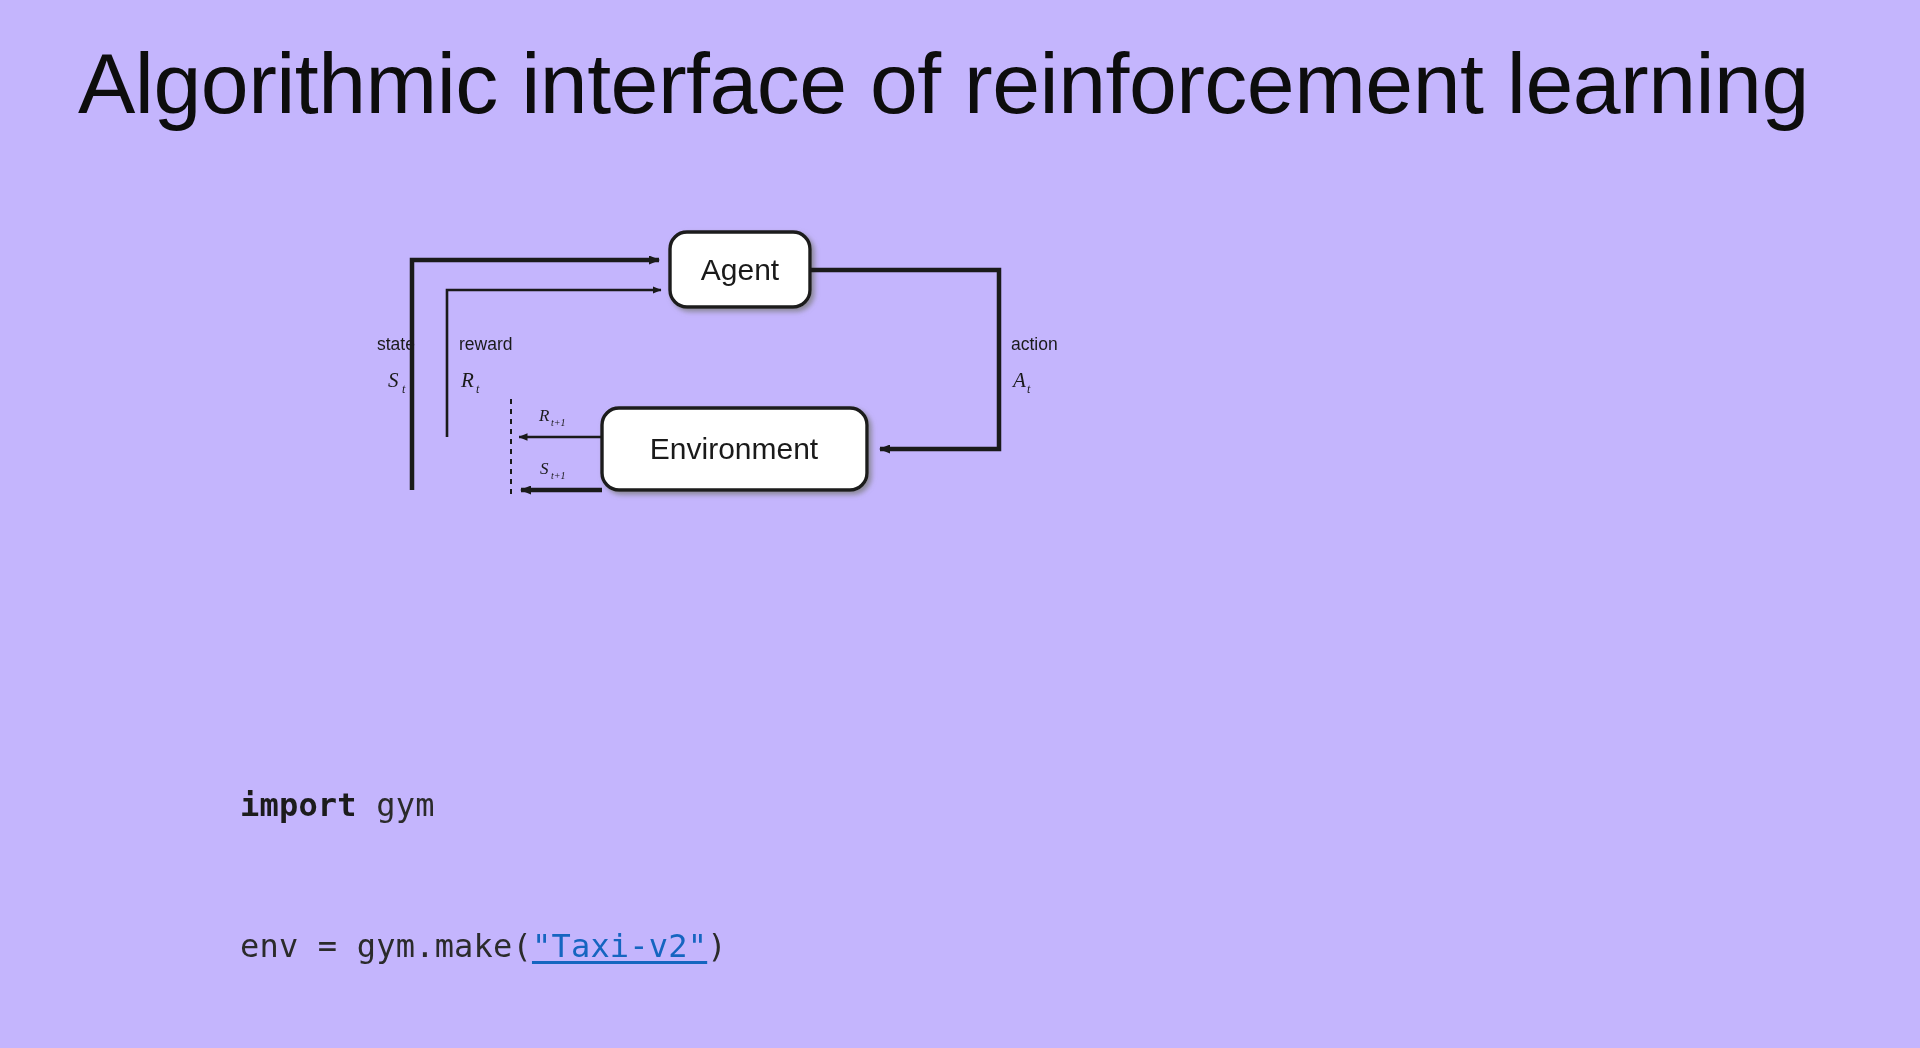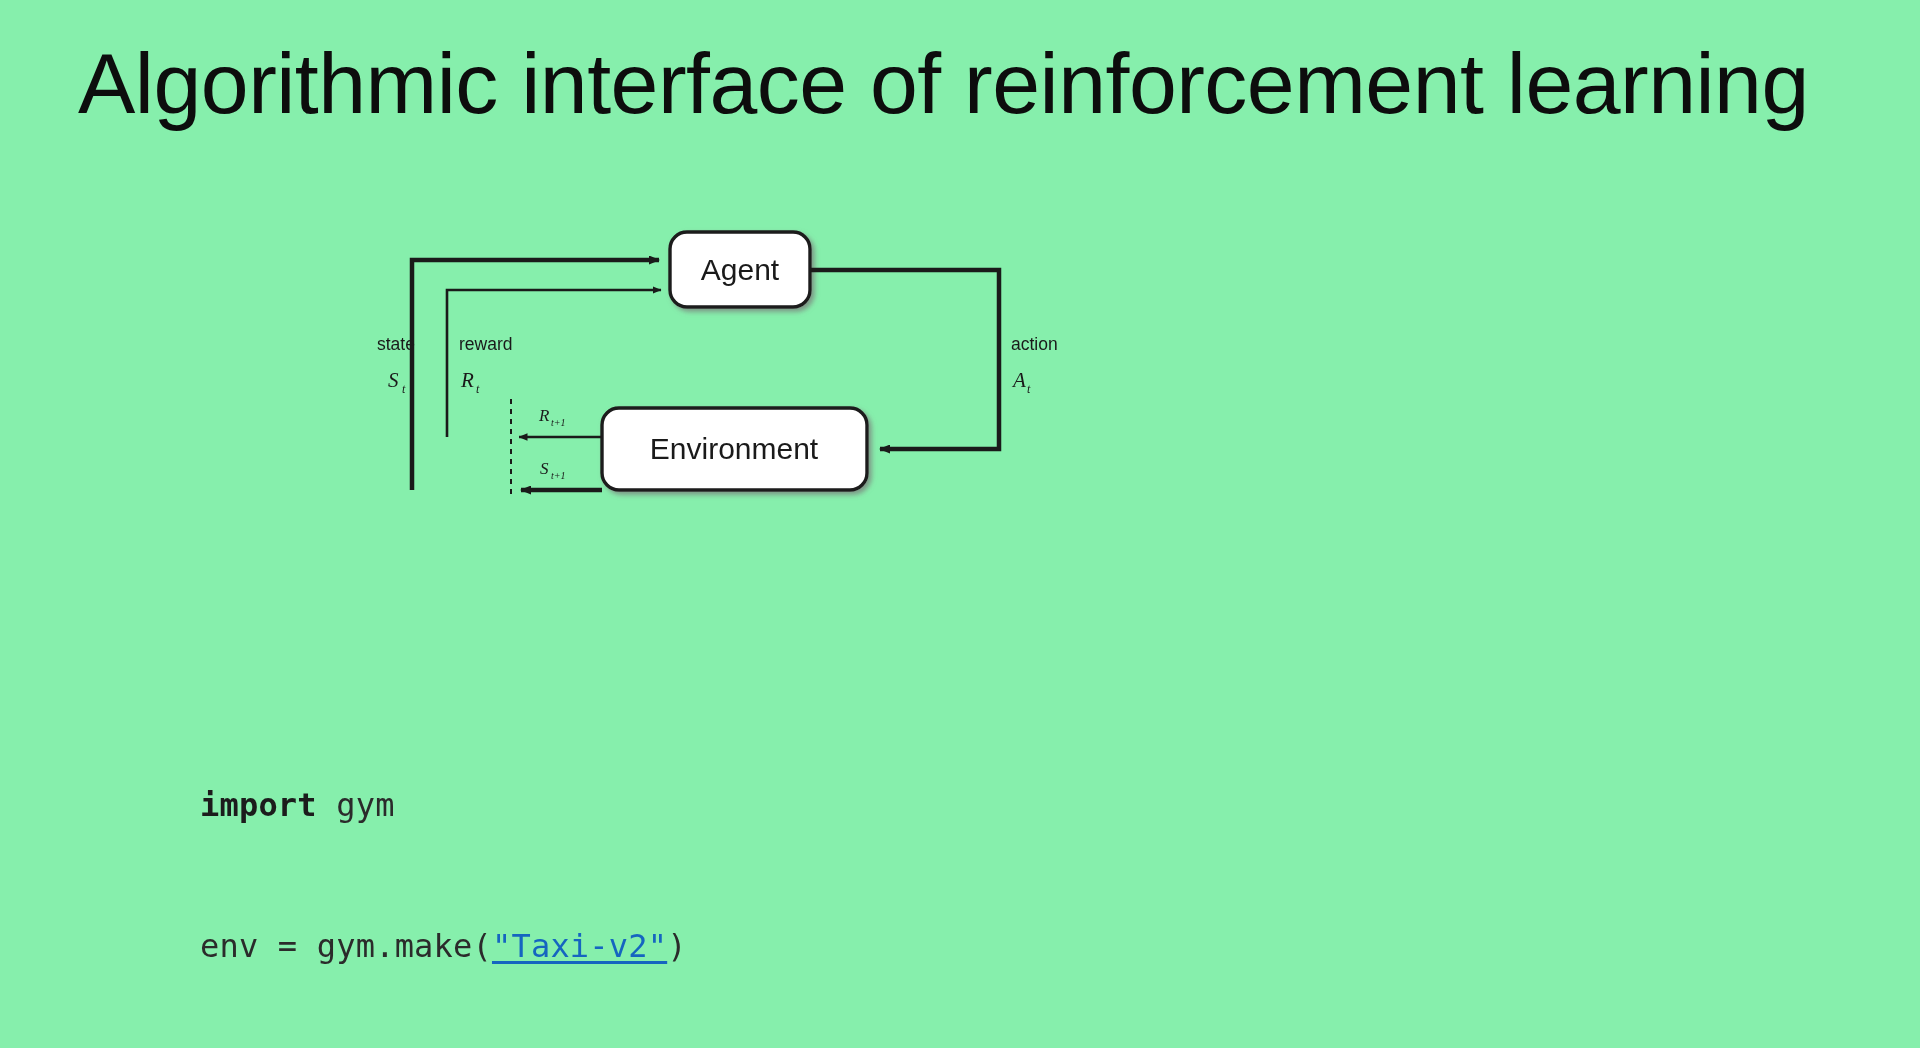--- a/index.html
+++ b/index.html
@@ -14,21 +14,21 @@
     overflow: hidden;
     font-family: "Liberation Sans", sans-serif;
     color: #000000;
     position: relative;
   }
 
   
   .slide {
     position: absolute;
     inset: 0;
-    background: #86efac;
+    background: #c4b5fd;
   }
 
   
   .slide-title {
     position: absolute;
     left: 78px;
     top: 38px;
     width: 1800px;
     font-family: "Liberation Sans", sans-serif;
     font-size: 86px;
@@ -94,21 +94,21 @@
     position: absolute;
     left: 200px;
     top: 688px;
     font-family: "DejaVu Sans Mono", "Liberation Mono", monospace;
     font-size: 32px;
     line-height: 47px;
     color: #2b2b2b;
     white-space: pre;
     letter-spacing: 0.2px;
   }
-  .code-line { display: block; }
+  .code-line { display: block; margin-left: 40px; }
   .kw { font-weight: bold; color: #1c1c1c; }
   .str-link {
     color: #1565c0;
     text-decoration: underline;
     text-underline-offset: 4px;
   }
 </style>
 </head>
 <body>
 

